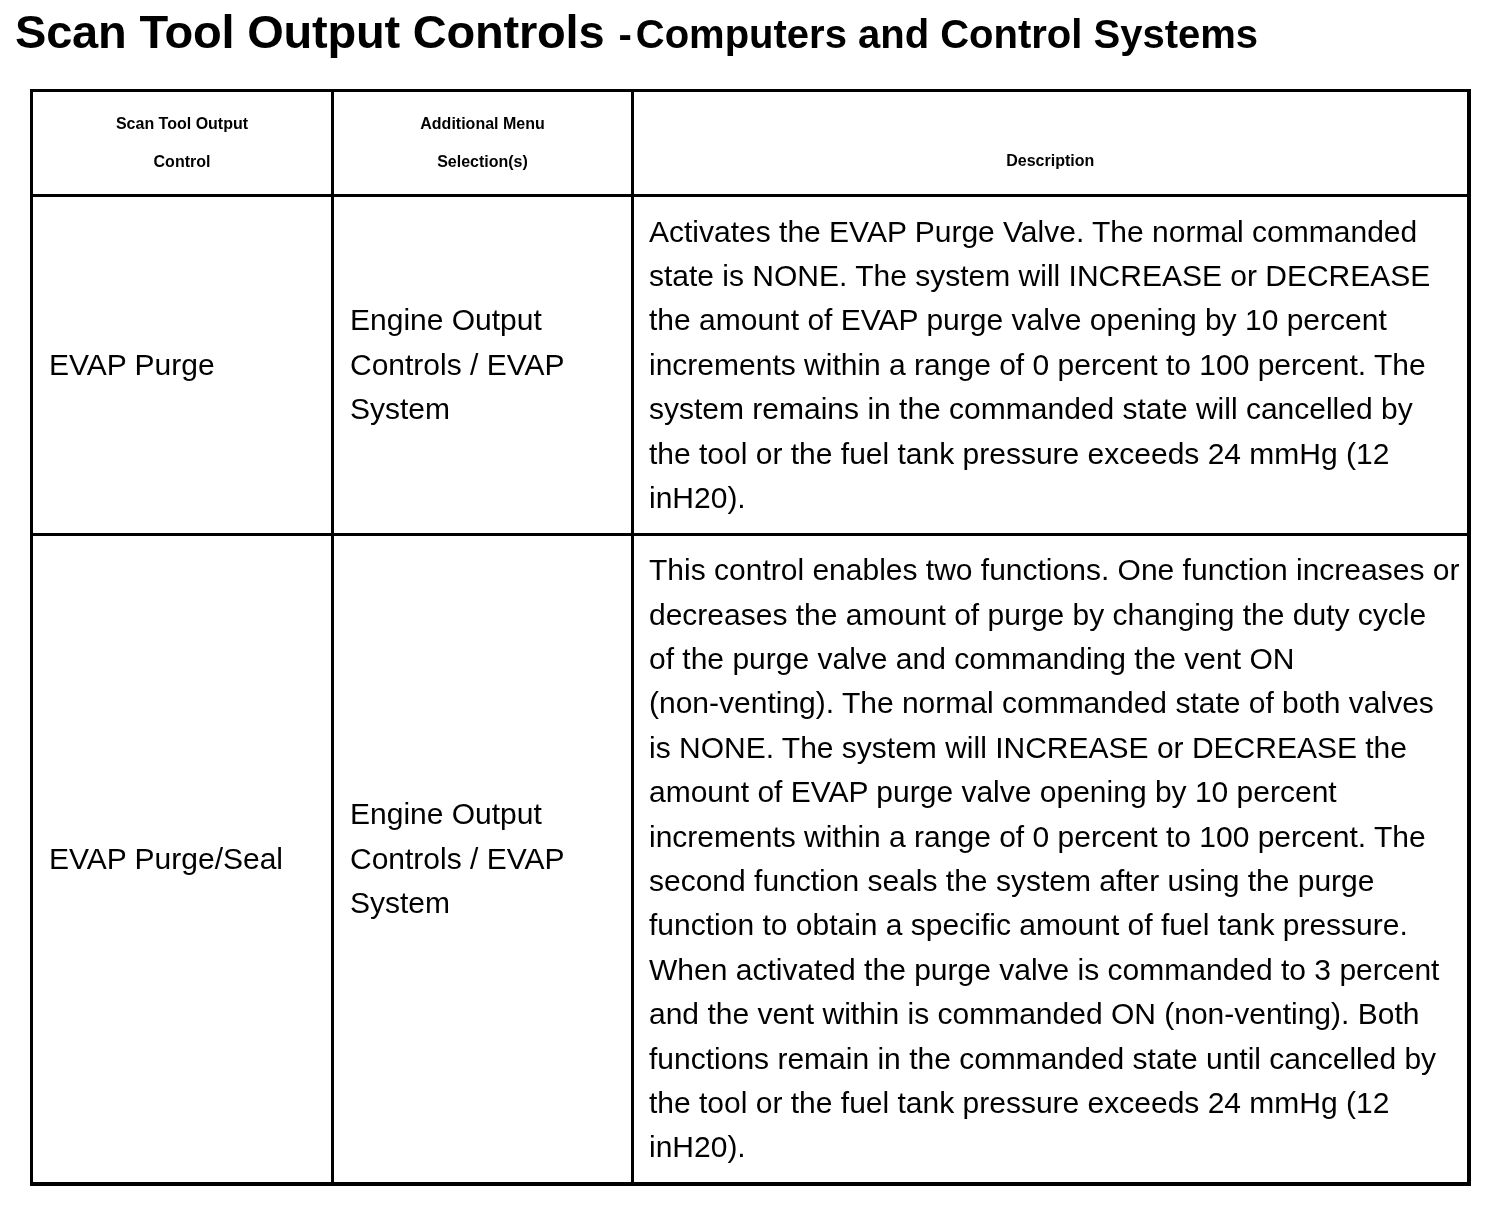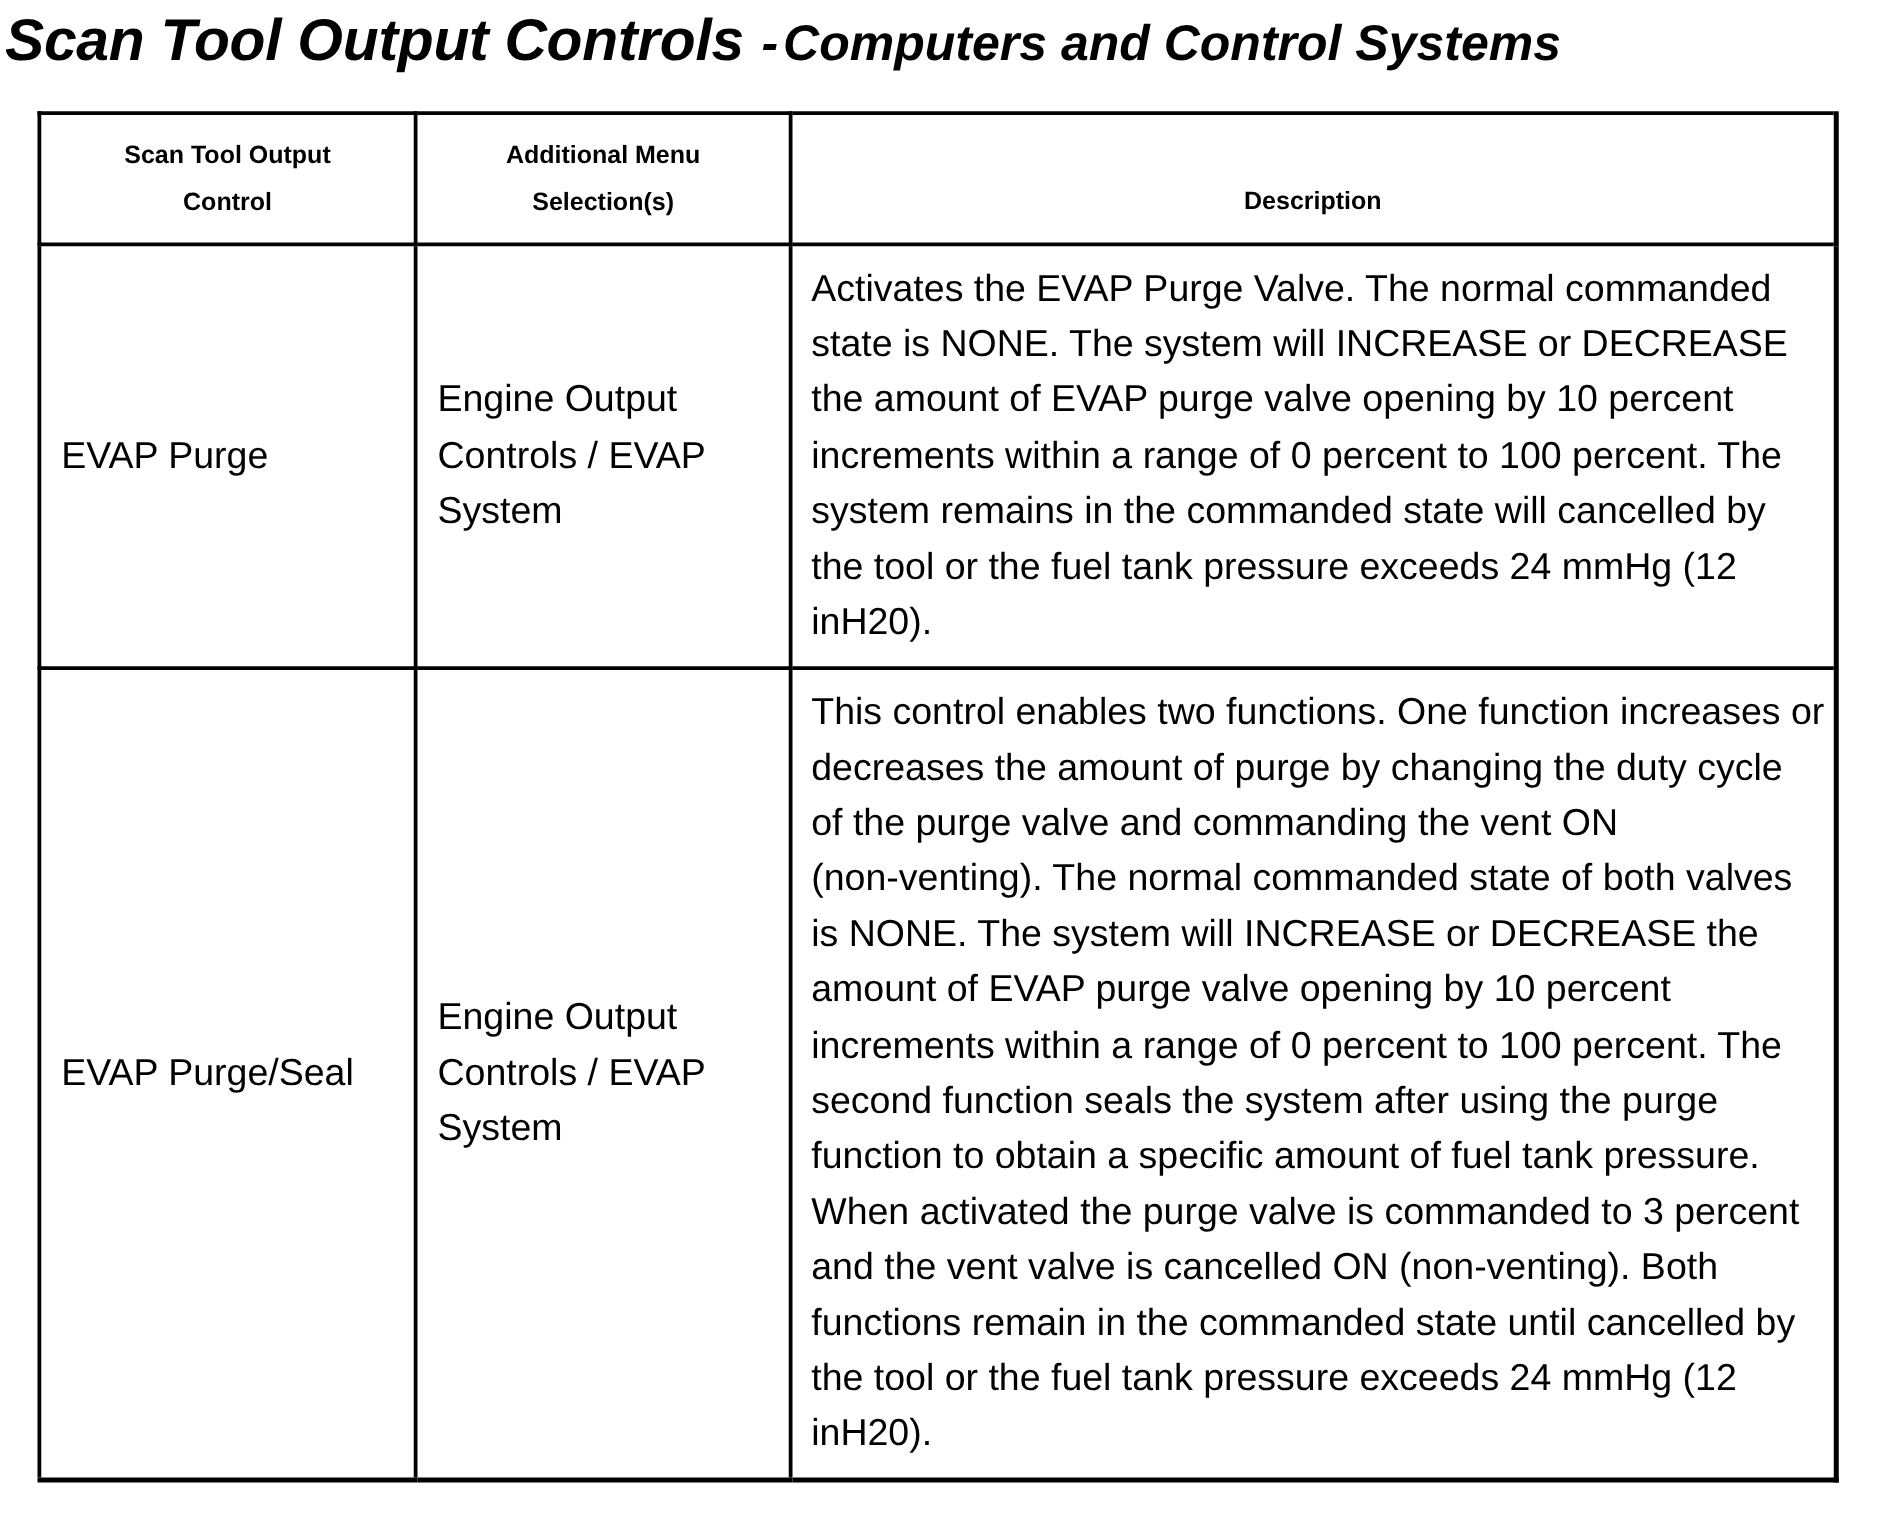--- a/index.html
+++ b/index.html
@@ -10,26 +10,25 @@
     body {
       width: 1504px;
       height: 1214px;
       position: relative;
       overflow: hidden;
       font-family: "Liberation Sans", sans-serif;
       color: #000000;
     }
     .page-title {
       position: absolute;
-      left: 4px;
+      left: 15px;
       top: 8px;
       white-space: nowrap;
       font-weight: bold;
       line-height: 1;
-      font-style: italic;
     }
     .title-main {
       font-size: 47px;
       letter-spacing: -0.2px;
     }
     .title-sep {
       font-size: 40px;
       margin: 0 4px 0 14px;
     }
     .title-sub {
@@ -47,21 +46,21 @@
     .doc-table col.c2 { width: 300px; }
     .doc-table col.c3 { width: 836px; }
     .doc-table th, .doc-table td {
       border: 3px solid #000000;
       padding: 0;
     }
     .doc-table tr.frame-row > * {
       border-top-width: 3px;
     }
     .doc-table th {
-      font-size: 20px;
+      font-size: 16px;
       font-weight: bold;
       vertical-align: middle;
       line-height: 38px;
       height: 102px;
     }
     .doc-table th.desc-head {
       vertical-align: bottom;
       padding-bottom: 14px;
       height: 88px;
     }
@@ -149,21 +148,21 @@
           <span class="line">This control enables two functions. One function increases or</span>
           <span class="line">decreases the amount of purge by changing the duty cycle</span>
           <span class="line">of the purge valve and commanding the vent ON</span>
           <span class="line">(non-venting). The normal commanded state of both valves</span>
           <span class="line">is NONE. The system will INCREASE or DECREASE the</span>
           <span class="line">amount of EVAP purge valve opening by 10 percent</span>
           <span class="line">increments within a range of 0 percent to 100 percent. The</span>
           <span class="line">second function seals the system after using the purge</span>
           <span class="line">function to obtain a specific amount of fuel tank pressure.</span>
           <span class="line">When activated the purge valve is commanded to 3 percent</span>
-          <span class="line">and the vent valve is cancelled ON (non-venting). Both</span>
+          <span class="line">and the vent within is commanded ON (non-venting). Both</span>
           <span class="line">functions remain in the commanded state until cancelled by</span>
           <span class="line">the tool or the fuel tank pressure exceeds 24 mmHg (12</span>
           <span class="line">inH20).</span>
         </div>
       </td>
     </tr>
   </tbody>
 </table>
 
 </body></html>

